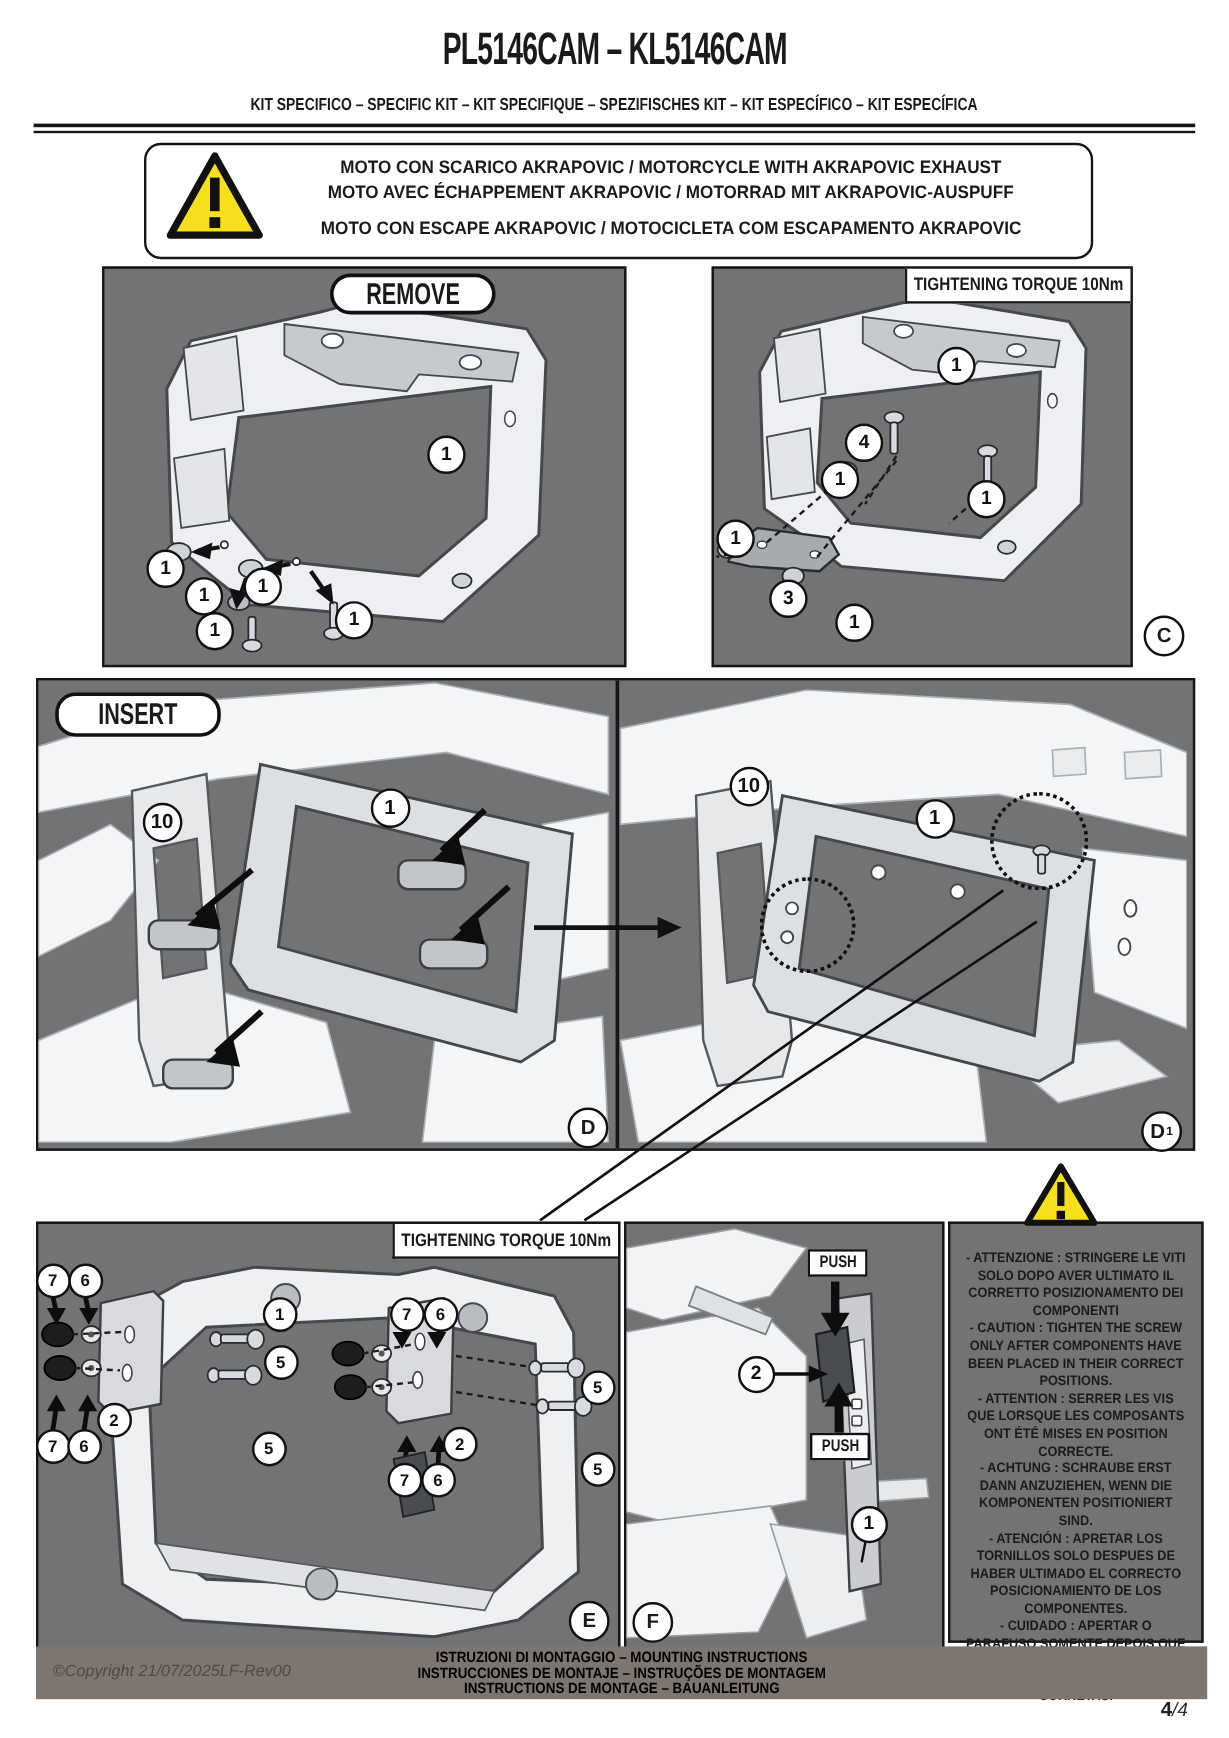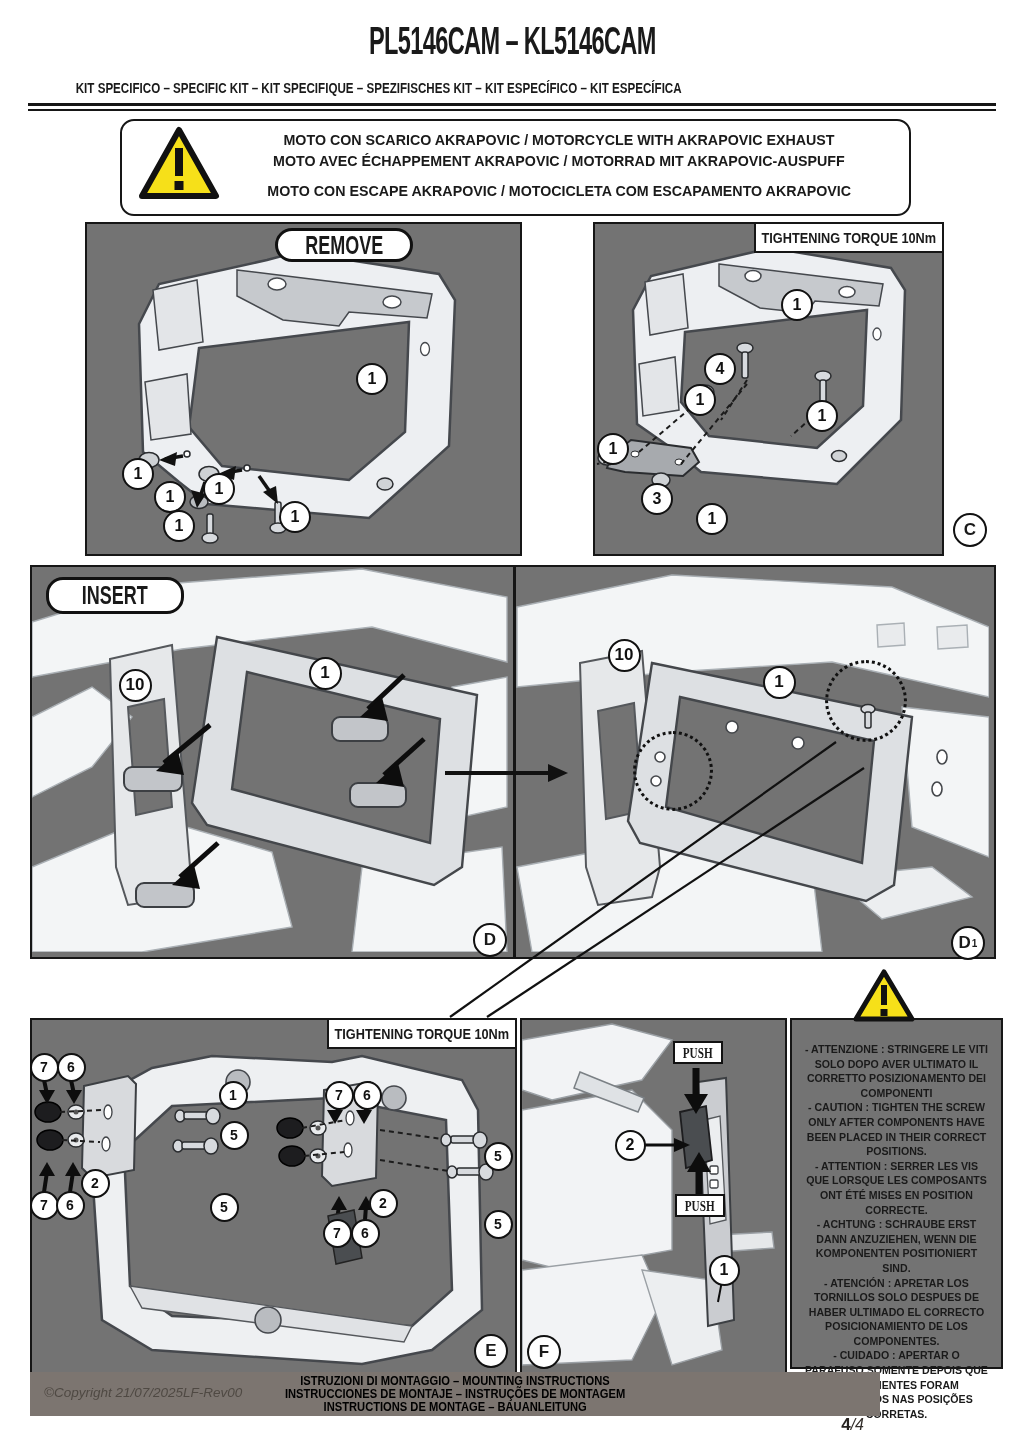--- a/index.html
+++ b/index.html
@@ -3,21 +3,21 @@
 <meta charset="utf-8">
 <style>
   html,body{margin:0;padding:0;background:#ffffff;}
   .page{position:relative;width:1024px;height:1448px;background:#fff;overflow:hidden;
         font-family:"Liberation Sans",sans-serif;color:#1a1a1a;}
   .cx{display:inline-block;transform-origin:center;}
   
   .title{position:absolute;top:22px;left:0;width:100%;text-align:center;
          font-size:38px;font-weight:bold;line-height:1.05;white-space:nowrap;}
   .title .cx{transform:scaleX(0.62);letter-spacing:-1px;}
-  .subtitle{position:absolute;top:80px;left:0;width:100%;text-align:left;
+  .subtitle{position:absolute;top:80px;left:0;width:100%;text-align:center;
             font-size:14.5px;font-weight:bold;white-space:nowrap;}
   .subtitle .cx{transform:scaleX(0.80);}
   .rule{position:absolute;left:28px;top:103px;width:968px;height:3px;
         border-top:3.5px solid #161616;border-bottom:2px solid #161616;}
   
   .warnbox{position:absolute;left:120px;top:119px;width:787px;height:93px;
            border:2.5px solid #161616;border-radius:14px;background:#fff;}
   .warnbox .txt{position:absolute;left:105px;right:18px;top:8px;text-align:center;
                 font-weight:bold;font-size:15px;line-height:21px;}
   .warnbox .txt .cx{transform:scaleX(0.95);white-space:nowrap;}
@@ -34,34 +34,34 @@
       display:flex;align-items:center;justify-content:center;
       font-weight:bold;font-size:15px;white-space:nowrap;}
   .tq .cx{transform:scaleX(0.85);}
   .plabel{position:absolute;width:30px;height:30px;border:2.5px solid #111;border-radius:50%;
           background:#fff;display:flex;align-items:center;justify-content:center;
           font-weight:bold;font-size:17px;z-index:30;}
   .plabel sub{font-size:10px;margin-left:1px;}
   .divider{position:absolute;top:0;bottom:0;width:2.5px;background:#161616;}
   .dotcircle{position:absolute;border:3px dotted #111;border-radius:50%;z-index:25;}
   .pushtag{position:absolute;background:#fff;border:2.5px solid #111;z-index:26;
-           display:flex;align-items:flex-end;justify-content:center;
-           font-weight:bold;font-size:14px;font-family:Liberation Serif, serif;}
+           display:flex;align-items:flex-start;justify-content:center;
+           font-weight:bold;font-size:14px;}
   .pushtag .cx{transform:scaleX(0.8);}
   
   #callout-layer{position:absolute;inset:0;z-index:40;pointer-events:none;}
   .callout{position:absolute;border:2.4px solid #111;border-radius:50%;background:#fff;
            display:flex;align-items:center;justify-content:center;
            font-weight:bold;color:#111;}
   
   .warn2 .body{position:absolute;left:4px;right:4px;top:22px;text-align:center;
                font-weight:bold;font-size:11.4px;line-height:14.6px;}
   .warn2 .body .entry{transform:scaleX(0.93);transform-origin:center;}
   
-  .footer{position:absolute;left:30px;top:1372px;width:840px;height:44px;background:#7c7570;padding-left:10px;}
+  .footer{position:absolute;left:30px;top:1372px;width:976px;height:44px;background:#7c7570;}
   .copyright{position:absolute;left:14px;top:13px;font-style:italic;font-size:13.5px;
              color:#4f4943;white-space:nowrap;}
   .flines{position:absolute;left:0;width:100%;top:3px;text-align:center;color:#000000;
           font-weight:bold;font-size:12.4px;line-height:13.2px;white-space:nowrap;}
   .flines .cx{transform:scaleX(0.9);}
   .pagenum{position:absolute;right:16px;top:11px;font-size:16px;color:#262220;margin-top:32px;}
   .pagenum .cur{font-weight:bold;font-size:17px;}
   .pagenum .tot{font-style:italic;font-weight:normal;color:#332e2a;}
   svg{display:block;}
   #overlay{position:absolute;inset:0;z-index:20;pointer-events:none;}

